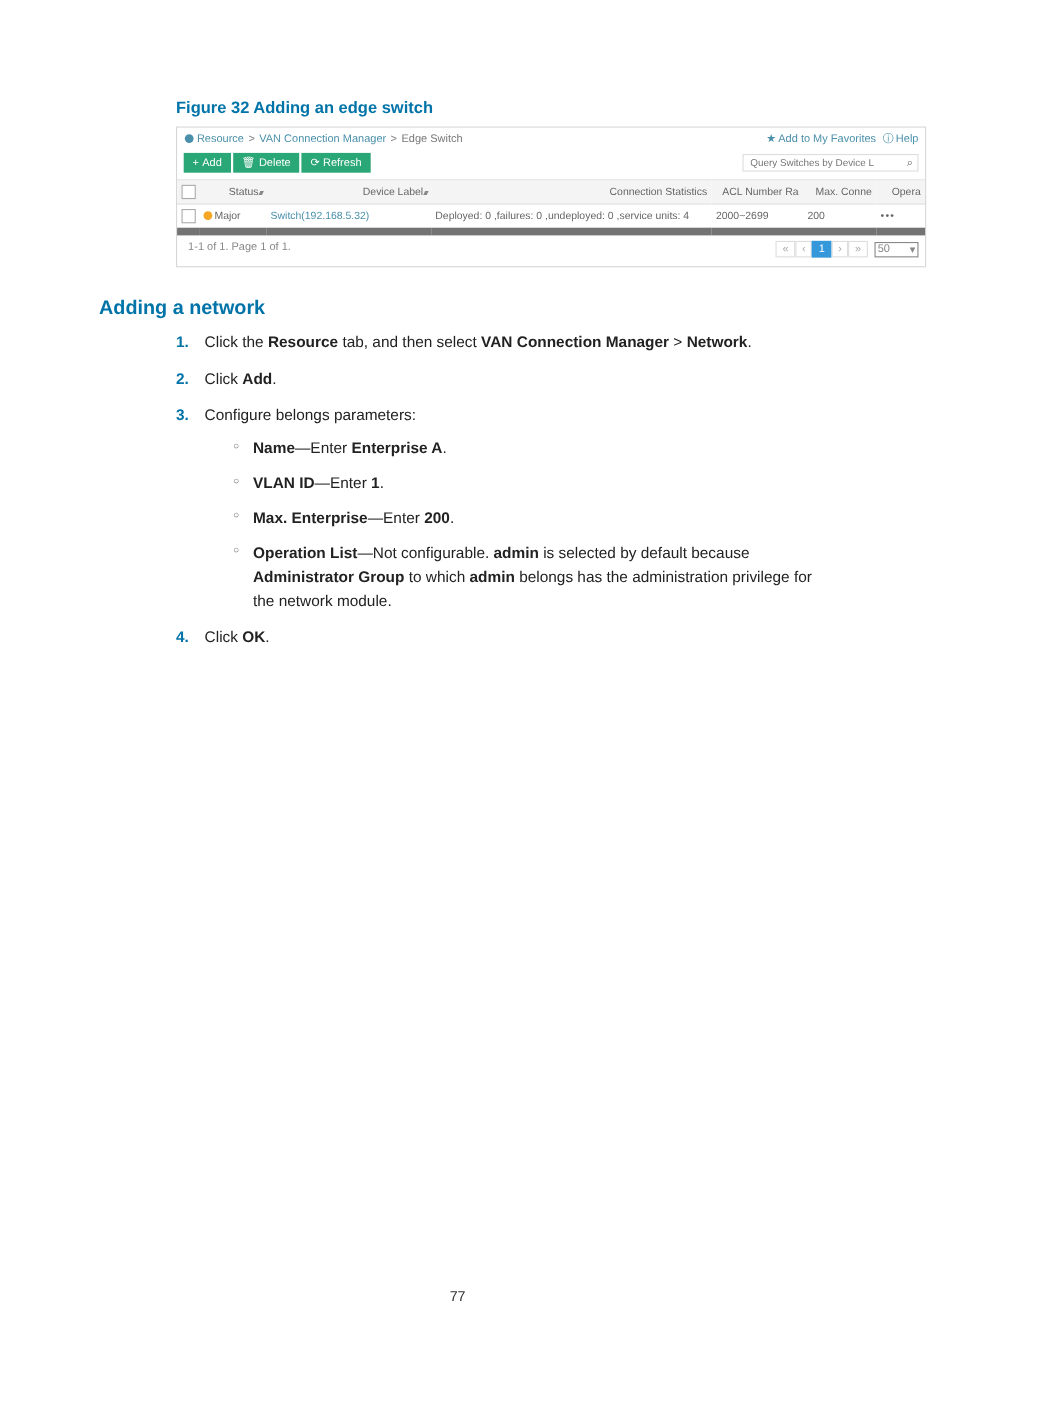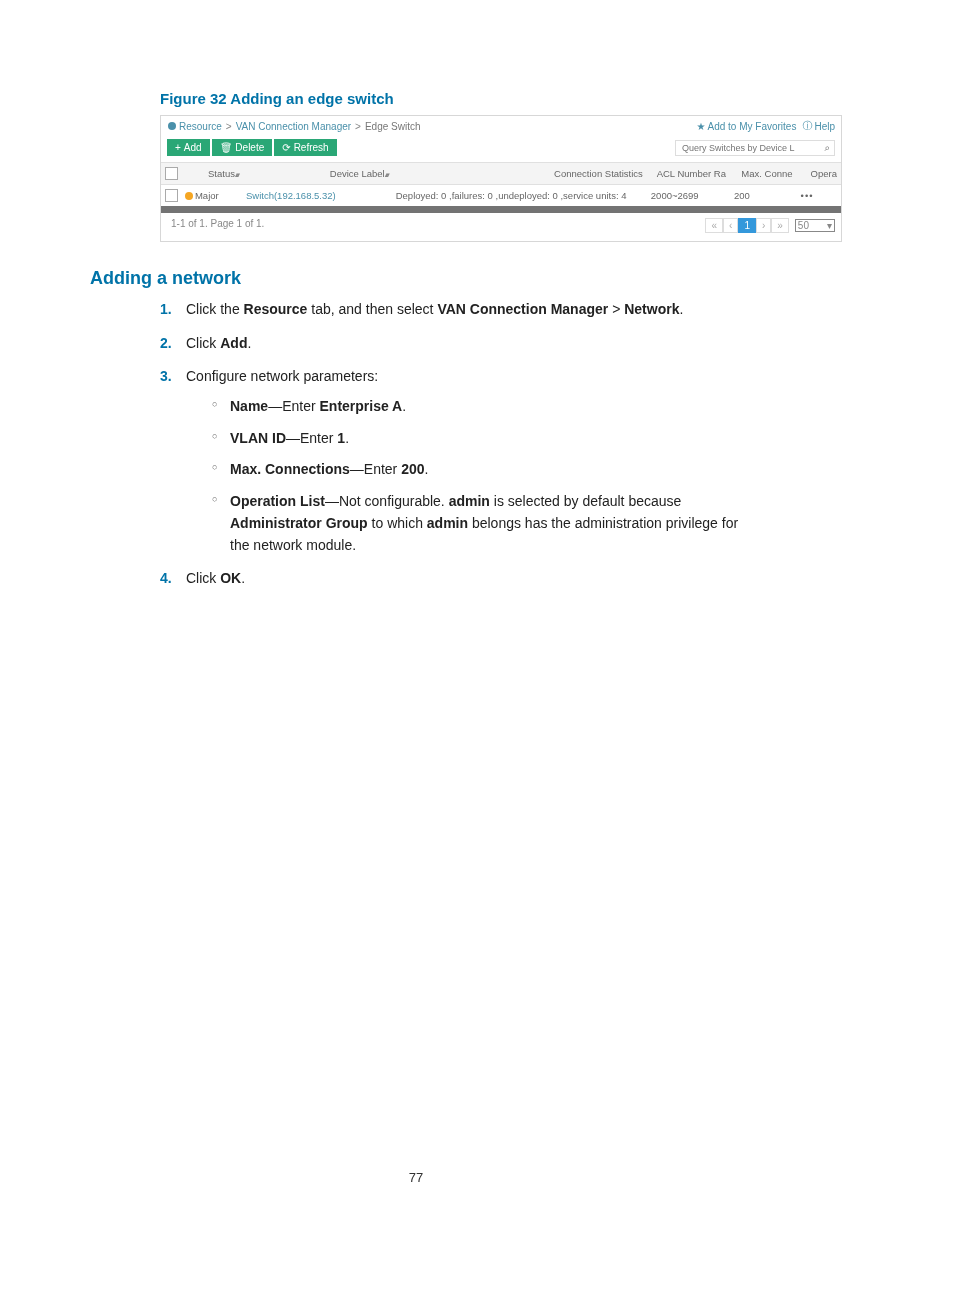--- a/index.html
+++ b/index.html
@@ -309,30 +309,30 @@
   <h2 class="section">Adding a network</h2>
 
   <ol class="steps">
     <li>
       <span>Click the </span><span class="b">Resource</span><span> tab, and then select </span><span class="b">VAN Connection Manager</span><span> &gt; </span><span class="b">Network</span><span>.</span>
     </li>
     <li>
       <span>Click </span><span class="b">Add</span><span>.</span>
     </li>
     <li>
-      <span>Configure network parameters:</span>
+      <span>Configure belongs parameters:</span>
       <ul class="sub">
         <li>
           <span class="b">Name</span><span>—Enter </span><span class="b">Enterprise A</span><span>.</span>
         </li>
         <li>
           <span class="b">VLAN ID</span><span>—Enter </span><span class="b">1</span><span>.</span>
         </li>
         <li>
-          <span class="b">Max. Connections</span><span>—Enter </span><span class="b">200</span><span>.</span>
+          <span class="b">Max. Enterprise</span><span>—Enter </span><span class="b">200</span><span>.</span>
         </li>
         <li>
           <span class="b">Operation List</span><span>—Not configurable. </span><span class="b">admin</span><span> is selected by default because </span><span class="b">Administrator Group</span><span> to which </span><span class="b">admin</span><span> belongs has the administration privilege for the network module.</span>
         </li>
       </ul>
     </li>
     <li>
       <span>Click </span><span class="b">OK</span><span>.</span>
     </li>
   </ol>

